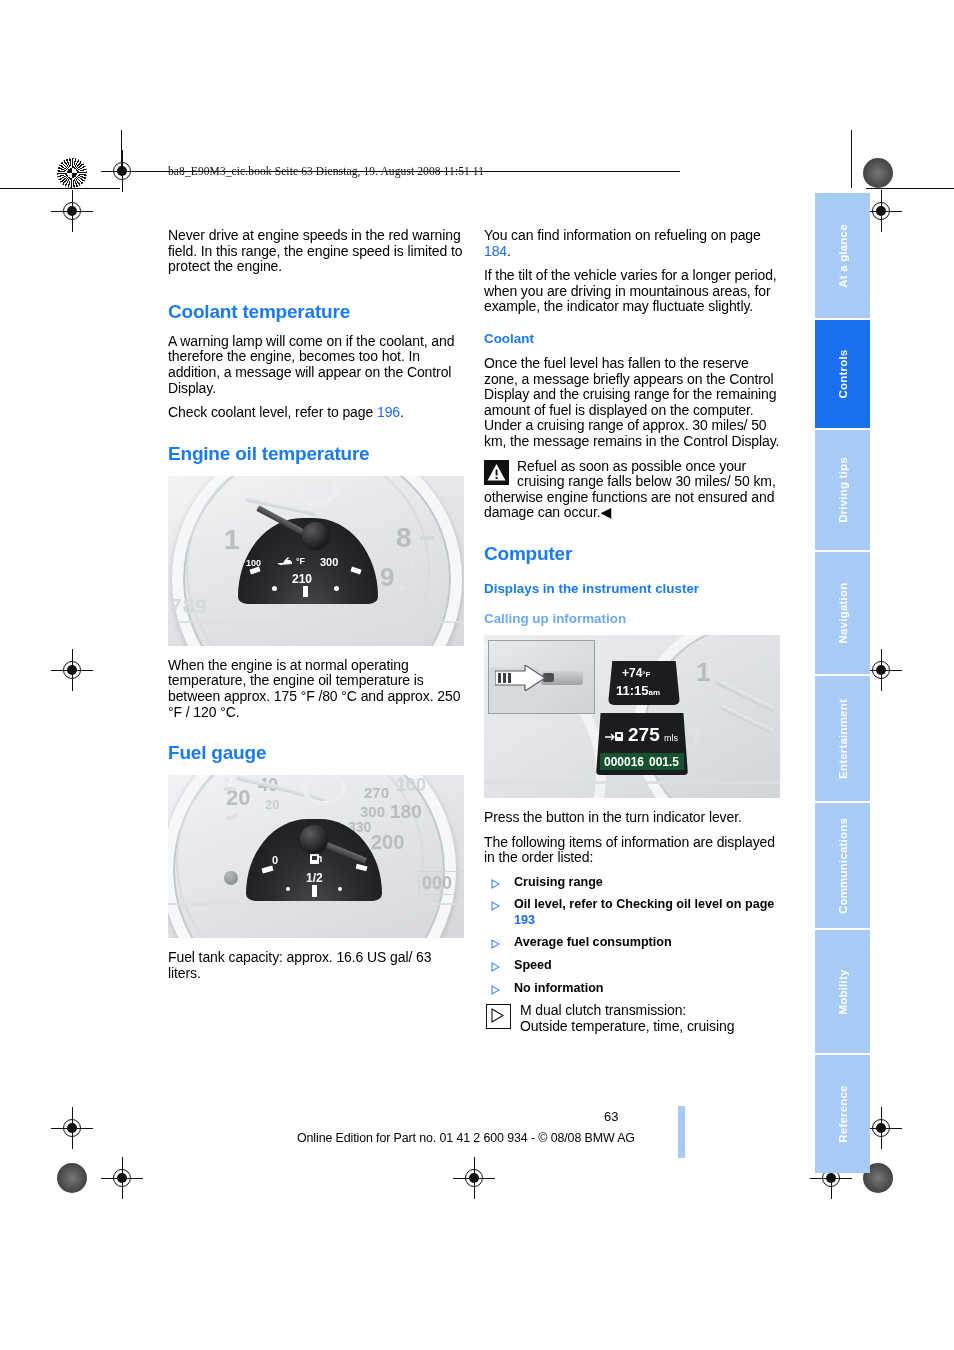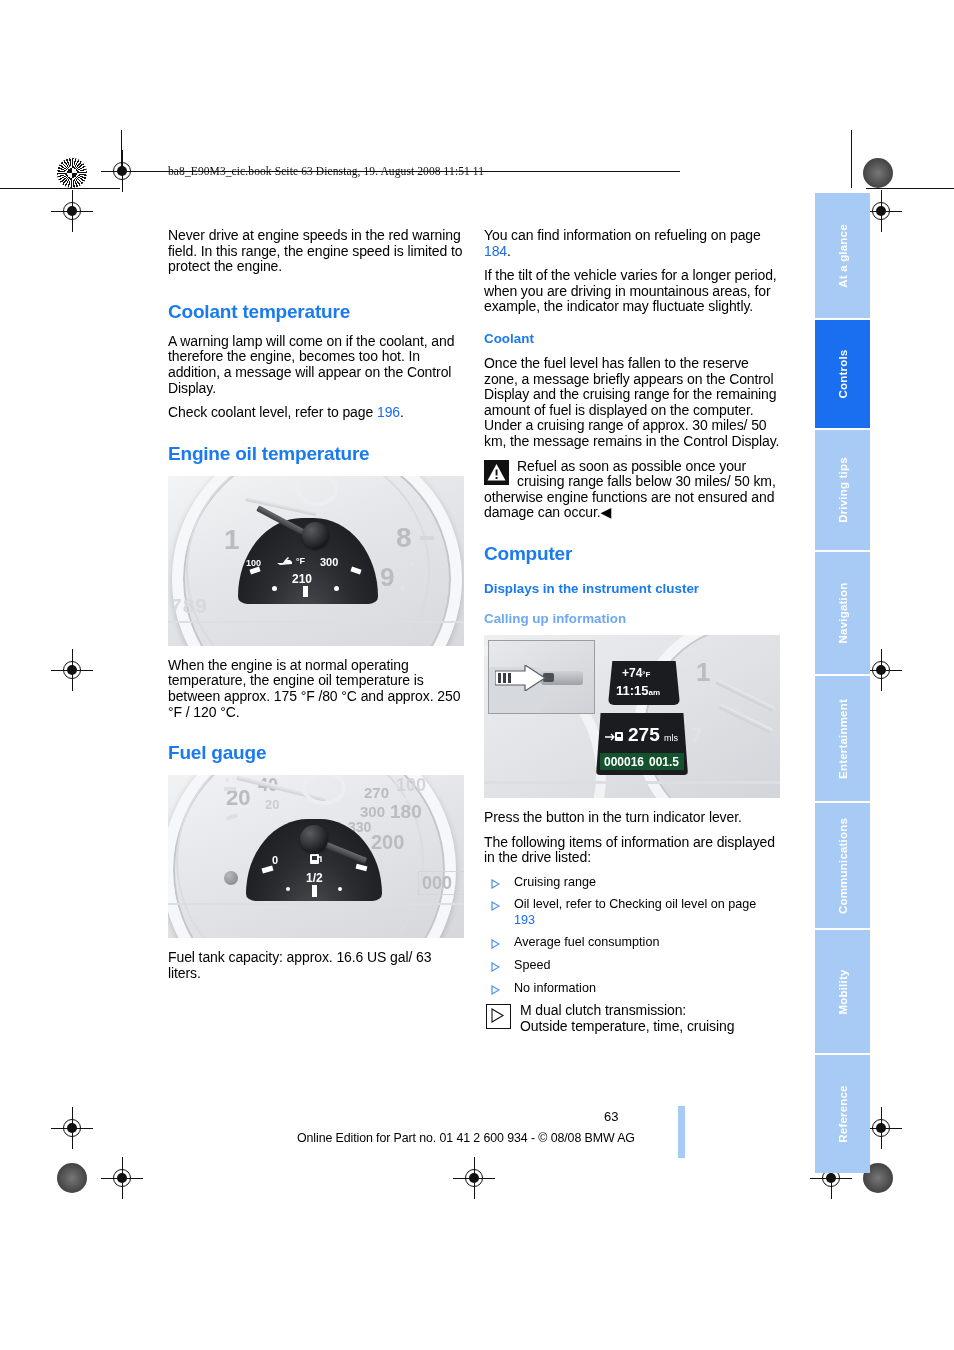--- a/index.html
+++ b/index.html
@@ -65,21 +65,21 @@
   
   .lcd{position:absolute;background:#1b1c1f;color:#fff;}
   .inset{position:absolute;border:1px solid #9a9da2;background:linear-gradient(150deg,#e7e9eb,#cfd2d6);overflow:hidden;}
 
   
   .warnblock{position:relative;padding-left:0;}
   .warnicon{float:left;width:25px;height:25px;background:#111;margin:1px 8px 0 0;position:relative;}
   .warnicon svg{position:absolute;left:3px;top:3px;}
 
   
-  ul.tri{list-style:none;margin:2px 0 0 0;padding:0;}
+  ul.tri{list-style:none;margin:2px 0 0 0;padding:0;font-weight:bold;}
   ul.tri li{position:relative;padding-left:30px;margin-bottom:7px;font-size:12.6px;line-height:15.6px;}
   ul.tri li .bullet{position:absolute;left:7px;top:3px;width:9px;height:10px;}
 
   .boxtri{position:relative;margin-top:0;}
   .boxtri .bx{float:left;width:23px;height:23px;border:1px solid #111;margin:1px 9px 0 2px;position:relative;}
 
   
   .rail{position:absolute;right:84px;top:193px;width:55px;}
   .tab{width:55px;position:relative;background:#a8cbf5;margin-bottom:2px;}
   .tab.active{background:#1a6ef0;}
@@ -345,21 +345,21 @@
       <div style="position:absolute;left:4px;top:40px;width:84px;height:17px;background:#14532d;">
         <span style="position:absolute;left:4px;top:2px;font-size:12px;font-weight:bold;">000016</span>
         <span style="position:absolute;left:49px;top:2px;font-size:12px;font-weight:bold;">001.5</span>
       </div>
     </div>
 
     <div class="wm">&nbsp;</div>
   </div>
 
   <p>Press the button in the turn indicator lever.</p>
-  <p>The following items of information are displayed in the drive listed:</p>
+  <p>The following items of information are displayed in the order listed:</p>
 
   <ul class="tri">
     <li>
       <span class="bullet">
         <svg width="9" height="10" viewBox="0 0 9 10">
             <path d="M1 1 L8 5 L1 9 Z" fill="none" stroke="#4a90f0" stroke-width="1.2"></path>
           </svg>
       </span>
       <span>Cruising range</span>
     </li>

